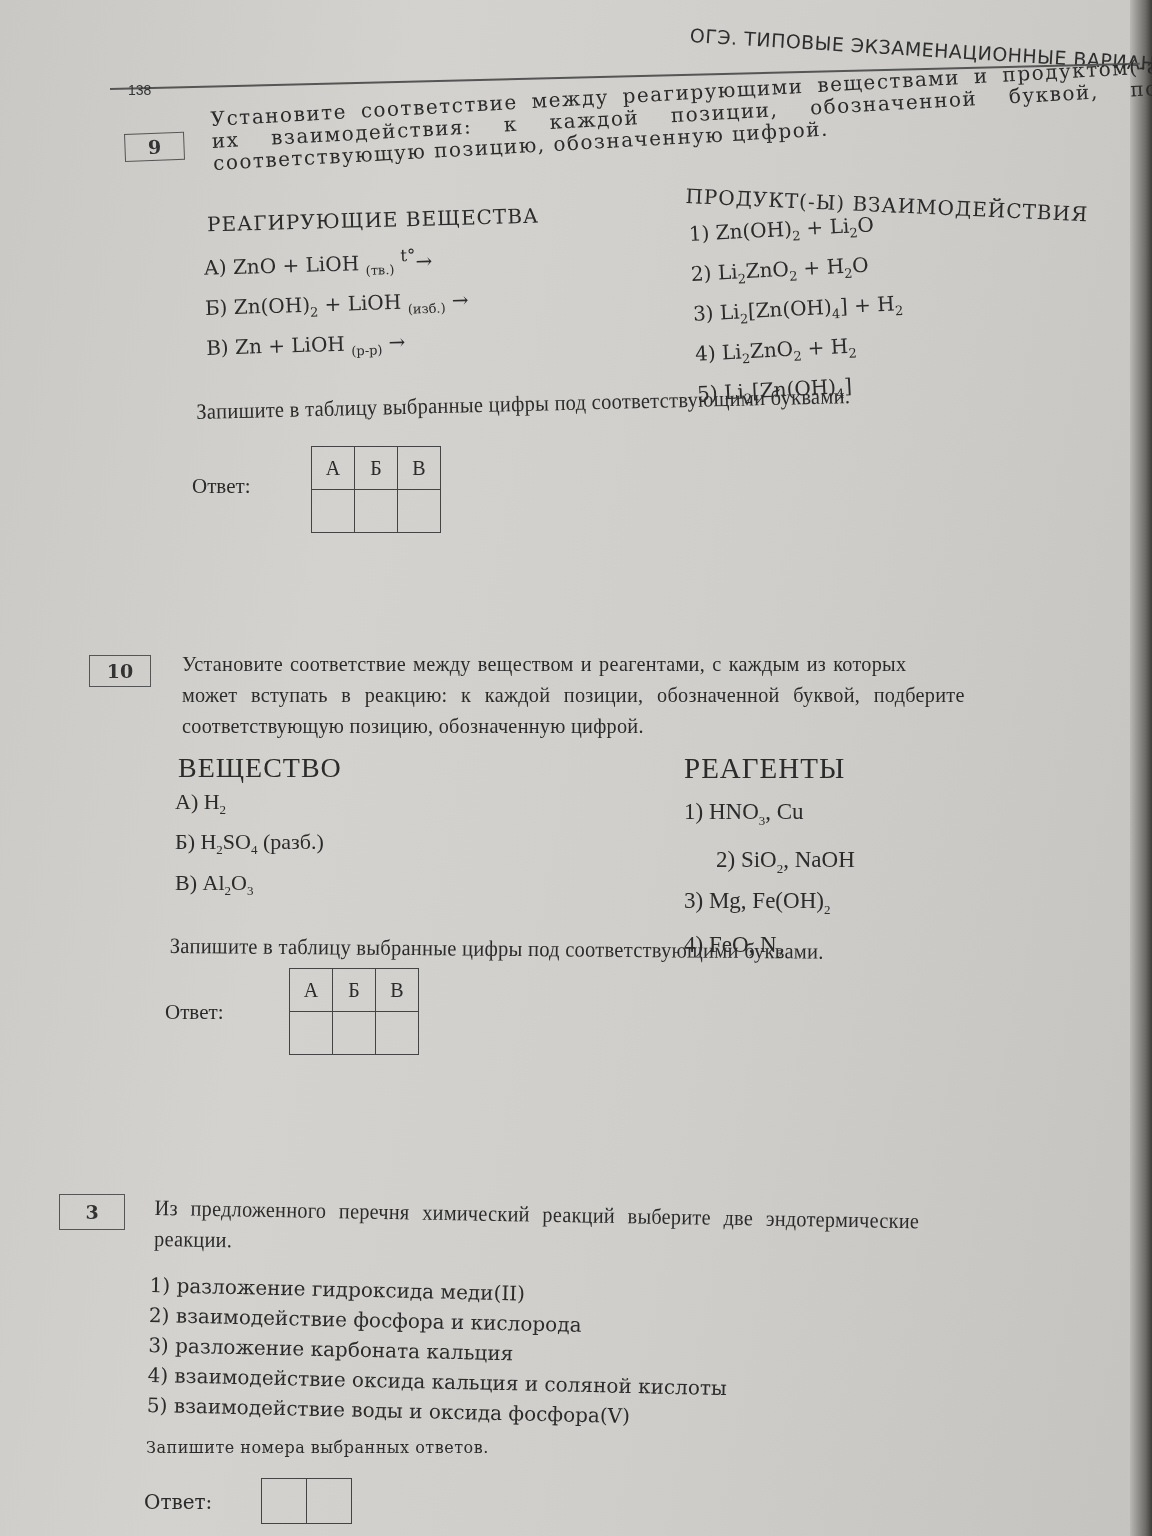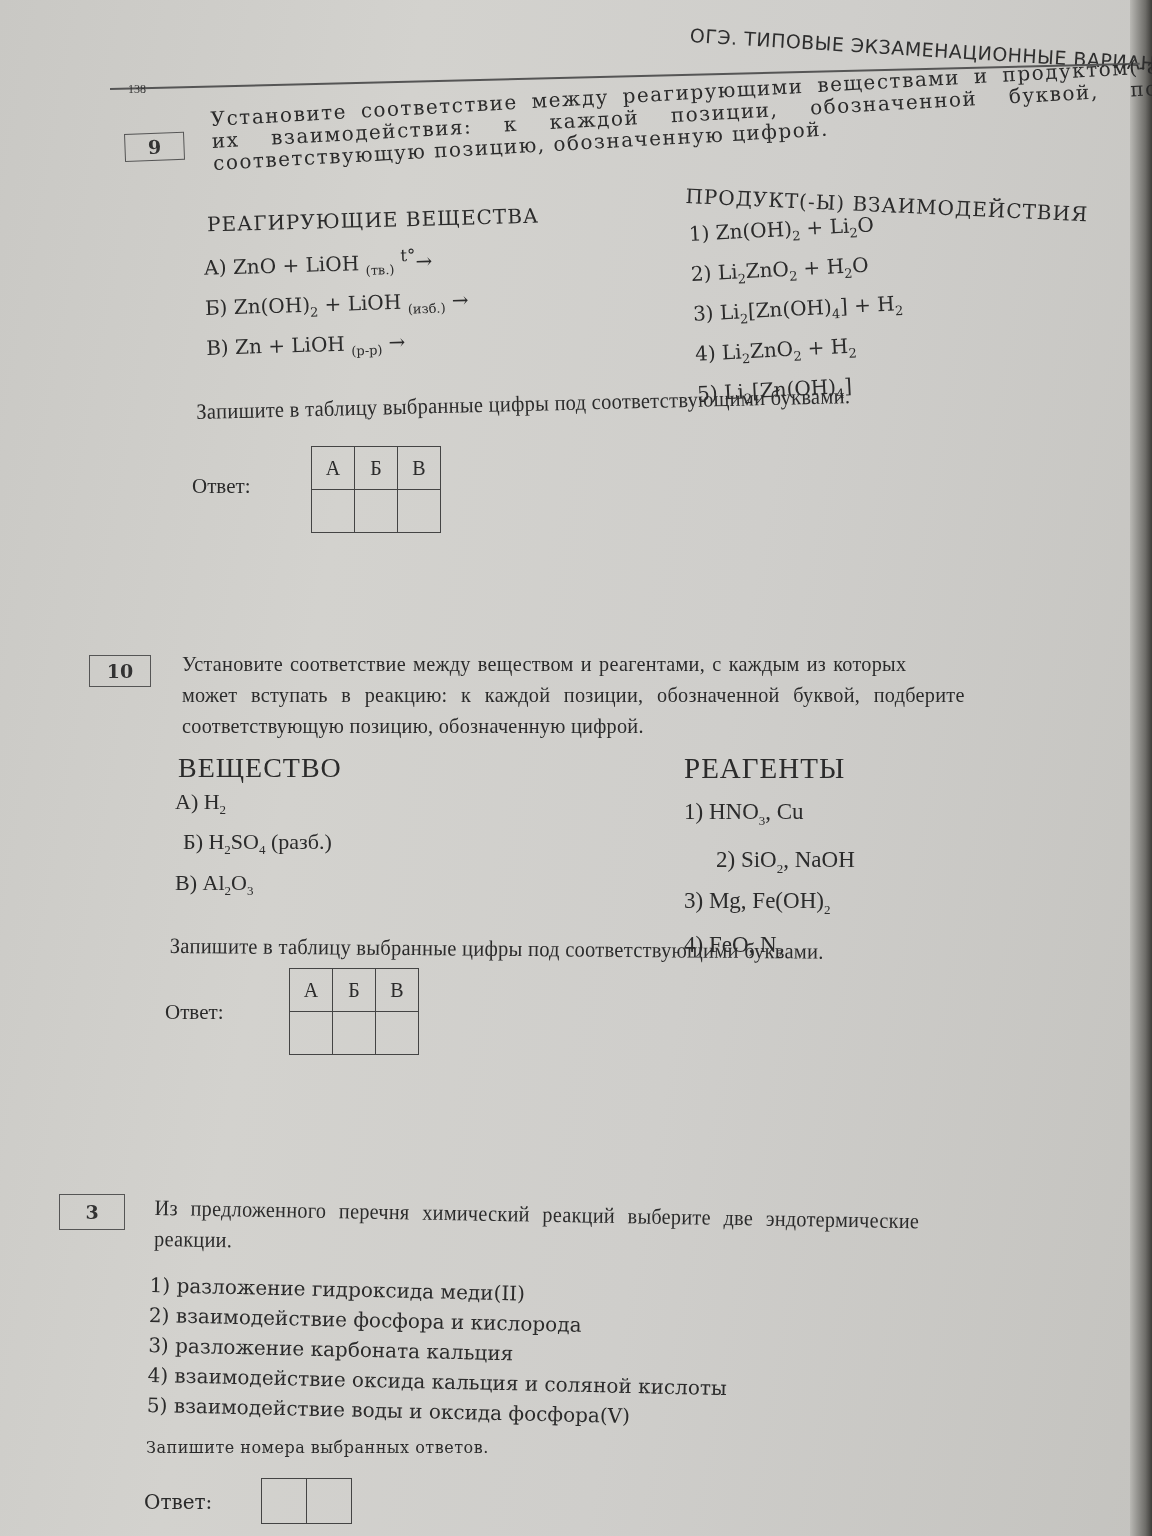--- a/index.html
+++ b/index.html
@@ -17,21 +17,21 @@
   .header-title {
     left:690px; top:24px; font-family:"DejaVu Sans","Liberation Sans",sans-serif;
     font-size:19px; letter-spacing:0.5px; color:#2e2e2e;
     transform:rotate(3.5deg); transform-origin:left center;
   }
   .header-rule-right {
     left:110px; top:88px; width:1030px; height:2px; background:#555;
     transform:rotate(-1.4deg); transform-origin:left center;
   }
   .page-number {
-    left:128px; top:82px; font-family:Liberation Serif, serif; font-size:12px; color:#333;
+    left:128px; top:82px; font-family:Liberation Sans, sans-serif; font-size:14px; color:#333;
   }
   .task-box {
     border:1.5px solid #555; font-weight:bold; text-align:center;
     font-family:"DejaVu Serif", serif; font-size:19px; color:#333;
   }
   .t9 { transform:rotate(-2.2deg); transform-origin:left top; }
   .body-text { font-size:20px; letter-spacing:1.5px; line-height:22px; }
   .cond-text { font-family:"Liberation Serif","DejaVu Serif",serif; font-size:22px; letter-spacing:0.3px; line-height:31px; transform:scaleX(0.92); transform-origin:left top;}
   .col-head { font-size:20px; letter-spacing:1px; }
   .formula { font-size:20px; line-height:32px; }
@@ -99,21 +99,21 @@
     <div class="cond-text" style="word-spacing:2px;">Установите соответствие между веществом и реагентами, с каждым из которых</div>
     <div class="cond-text" style="word-spacing:9px;">может вступать в реакцию: к каждой позиции, обозначенной буквой, подберите</div>
     <div class="cond-text">соответствующую позицию, обозначенную цифрой.</div>
   </div>
 
   <div class="abs col-head" style="left:178px;top:752px;font-family:'Liberation Serif',serif;font-size:28px;">ВЕЩЕСТВО</div>
   <div class="abs col-head" style="left:684px;top:752px;font-family:'Liberation Serif',serif;font-size:29px;">РЕАГЕНТЫ</div>
 
   <div class="abs" style="left:175px;top:786px;font-family:'Liberation Serif',serif;">
     <div class="formula" style="font-size:22px;"><span>А)</span> <span>H<sub>2</sub></span></div>
-    <div class="formula" style="font-size:22px;margin-left:8px;"><span>Б)</span> <span>H<sub>2</sub>SO<sub>4</sub> (разб.)</span></div>
+    <div class="formula" style="font-size:22px;"><span>Б)</span> <span>H<sub>2</sub>SO<sub>4</sub> (разб.)</span></div>
     <div class="formula" style="font-size:22px;"><span>В)</span> <span>Al<sub>2</sub>O<sub>3</sub></span></div>
   </div>
 
   <div class="abs" style="left:684px;top:788px;font-family:'Liberation Serif',serif;">
     <div class="formula" style="font-size:23px;line-height:47px;"><span>1)</span> <span>HNO<sub>3</sub>, Cu</span></div>
     <div class="formula" style="font-size:23px;line-height:31px;margin-left:32px;"><span>2)</span> <span>SiO<sub>2</sub>, NaOH</span></div>
     <div class="formula" style="font-size:23px;line-height:35px;"><span>3)</span> <span>Mg, Fe(OH)<sub>2</sub></span></div>
     <div class="formula" style="font-size:23px;line-height:35px;"><span>4)</span> <span>FeO, N<sub>2</sub></span></div>
   </div>
 

